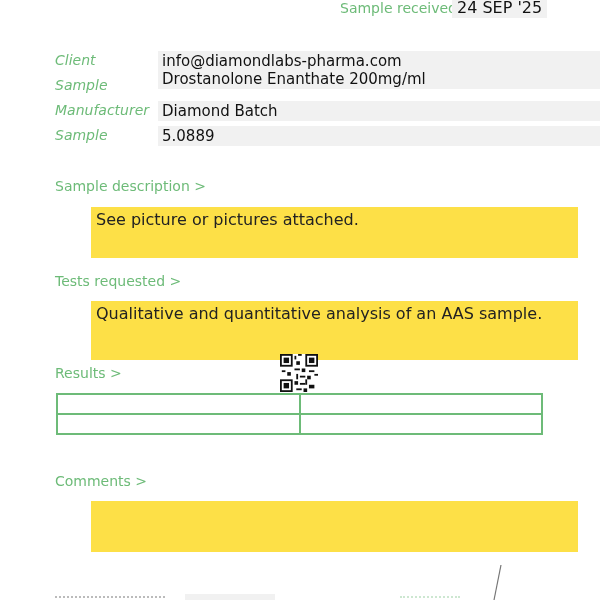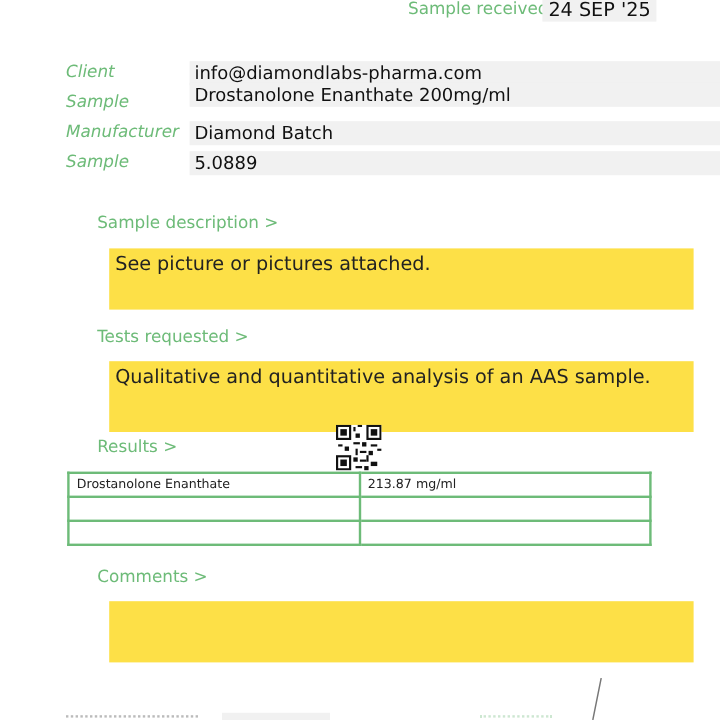--- a/index.html
+++ b/index.html
@@ -3,21 +3,21 @@
 <meta charset="utf-8">
 <style>
   html, body { margin:0; padding:0; }
   body { width:600px; height:600px; overflow:hidden; background:#ffffff; position:relative;
          font-family:"DejaVu Sans", sans-serif; }
   .abs { position:absolute; }
   .recv-label { left:340px; top:0px; font-size:14px; color:#6dbb78; }
   .recv-val { left:452px; top:-2px; width:90px; height:20px; background:#f1f1f1; font-size:16px; color:#111; padding-left:5px; line-height:20px; }
   .field-label { left:55px; font-size:14px; color:#6dbb78;font-style:italic; }
   .field-val { left:158px; width:465px; height:20px; background:#f1f1f1; font-size:15px; color:#111; padding-left:4px; line-height:20px; box-sizing:border-box; }
-  .section-title { left:55px; font-size:14px; color:#6dbb78;margin-left:26px; }
+  .section-title { left:55px; font-size:14px; color:#6dbb78; }
   .textbox { left:56px; width:487px; background:#fde047; font-size:16px; color:#222; padding:3px 5px; box-sizing:border-box;margin-left:35px; }
   table.results { position:absolute; left:56px; top:393px; width:487px; border-collapse:collapse; }
   table.results td { border:2px solid #6dbb78; height:18px; font-size:10.5px; color:#222; padding:0 6px; width:50%; }
   .qr { left:280px; top:354px; width:38px; height:38px; }
 </style>
 </head>
 <body>
 
 <div class="abs recv-label">Sample received &gt;</div>
 <div class="abs recv-val">24 SEP '25</div>
@@ -70,24 +70,20 @@
       <rect x="11" y="16" width="3" height="1"></rect>
       <rect x="14" y="14" width="1" height="3"></rect>
     <rect x="16" y="17" width="3" height="2"></rect>
       <rect x="9" y="19" width="3" height="1"></rect>
       <rect x="13" y="19" width="2" height="2"></rect>
   </g>
 </svg>
 
 <table class="results">
   <tbody>
-      <tr>
-    <td>Drostanolone Enanthate</td>
-    <td>213.87 mg/ml</td>
-  </tr>
   <tr>
     <td></td>
     <td></td>
   </tr>
   <tr>
     <td></td>
     <td></td>
   </tr>
 </tbody>
   </table>

